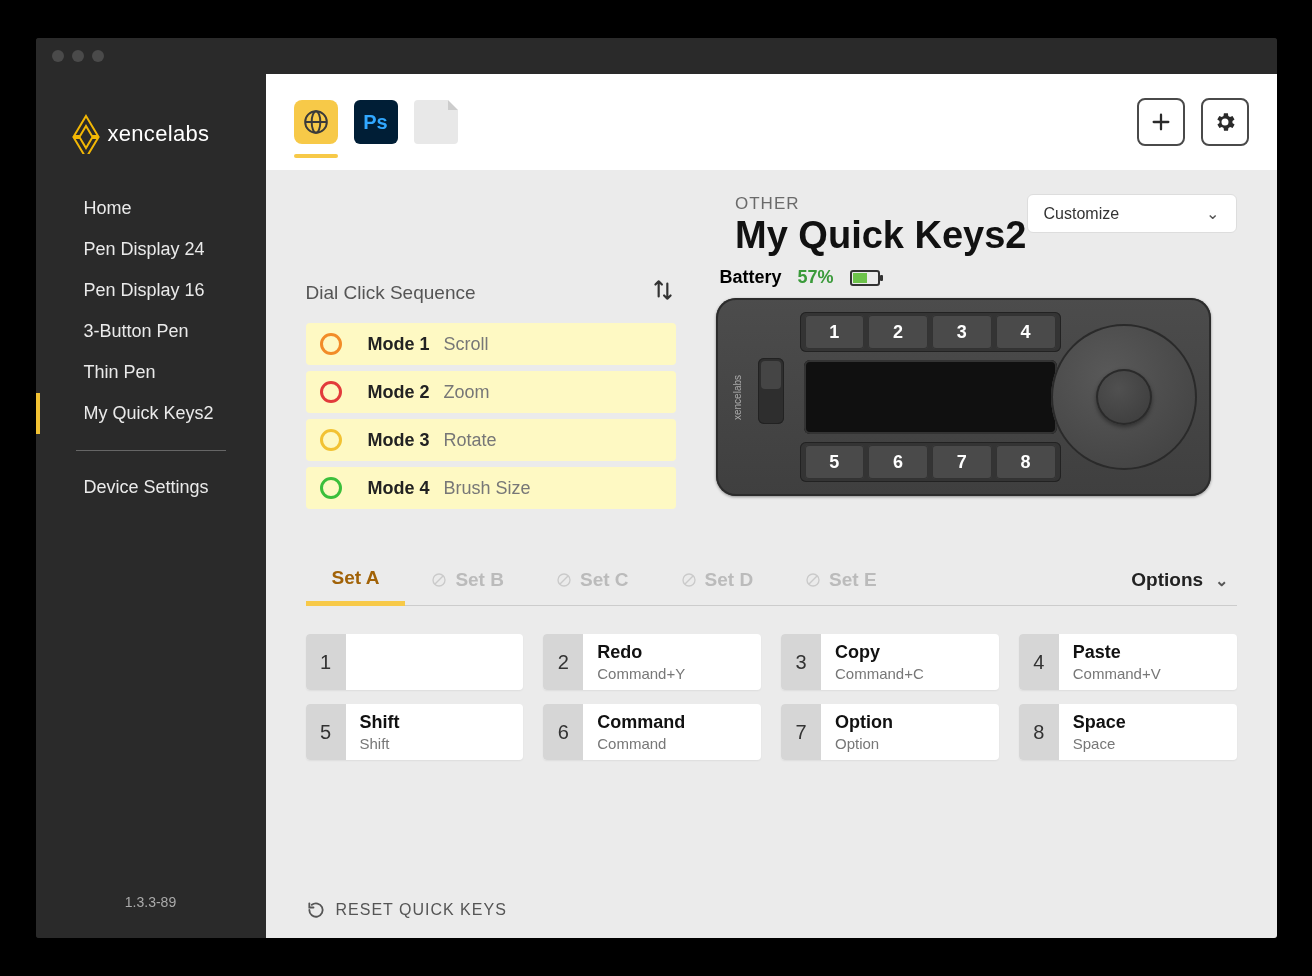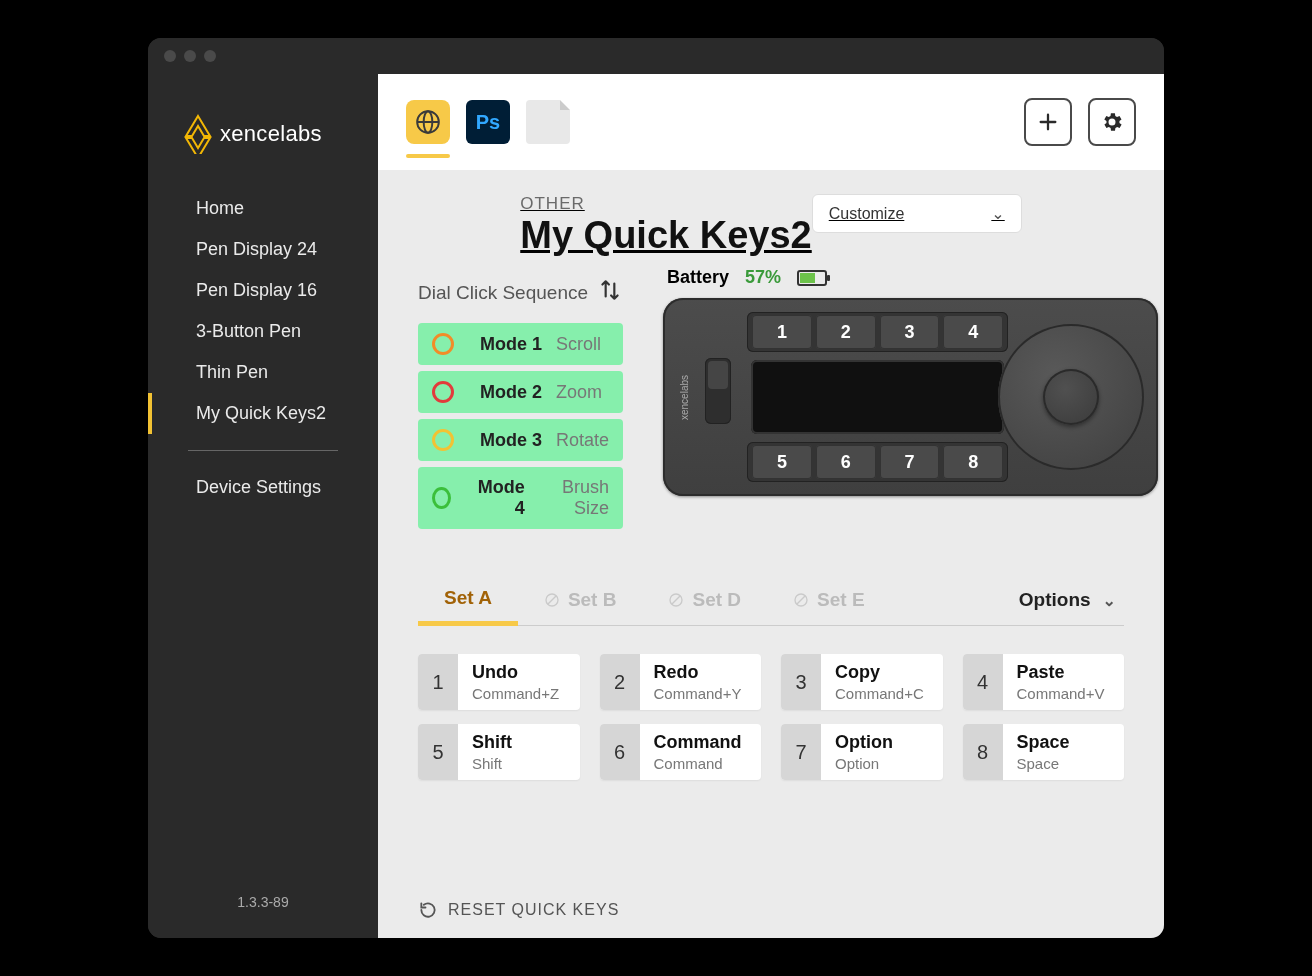--- a/index.html
+++ b/index.html
@@ -7,24 +7,24 @@
     background: #000;
     font-family: -apple-system, BlinkMacSystemFont, "Segoe UI", Helvetica, Arial, sans-serif;
     width: 1312px;
     height: 976px;
     overflow: hidden;
     display: flex;
     align-items: center;
     justify-content: center;
   }
   .window {
-    width: 1016px;
+    width: 1241px;
     height: 900px;
     background: #2a2a2a;
-    border-radius: 13px;
+    border-radius: 3px;
     overflow: hidden;
     display: flex;
     flex-direction: column;
   }
   .titlebar {
     height: 36px;
     background: #2a2a2a;
     display: flex;
     align-items: center;
     padding: 0 16px;
@@ -103,35 +103,35 @@
     border-style: solid; border-color: #fff #fff #ccc #ccc;
   }
   .chip-underline { position:absolute; bottom:-14px; left:0; right:0; height:4px; background:#f7c948; border-radius:2px; }
   .topbar-spacer { flex: 1; }
   .icon-btn {
     width: 48px; height: 48px; border: 2px solid #4a4a4a; border-radius: 8px;
     background: #fff; display:flex; align-items:center; justify-content:center;
     font-size: 26px; color: #2a2a2a; cursor: pointer;
   }
   .content { flex:1; padding: 24px 40px 18px 40px; overflow: auto; display:flex; flex-direction:column; }
-  .header-row { display:flex; justify-content: center; align-items: flex-start; text-decoration: underline; }
+  .header-row { display:flex; justify-content: flex-end; align-items: flex-start; }
   .category { color: #6a6a6a; font-size: 17px; letter-spacing: 1px; }
   .page-title { font-size: 38px; font-weight: 700; color:#111; margin-top: 0px; }
   .customize-select {
     background:#fff; border:1px solid #ddd; border-radius:6px;
     padding: 9px 16px; width: 210px; font-size: 16px; color:#333;
     display:flex; justify-content:space-between; align-items:center; cursor:pointer;
   }
   .mid { display:flex; gap: 40px; margin-top: 10px; align-items:flex-start; }
   .dial-col { width: 370px; text-align: right; }
   .dial-header { display:flex; justify-content:space-between; align-items:center; margin: 10px 0 14px; }
   .dial-title { color:#555; font-size: 19px; }
   .swap-icon { font-size: 24px; color:#444; cursor:pointer; }
   .mode-row {
-    background:#86efac; border-radius:4px; padding: 10px 14px;
+    background:#fef9c3; border-radius:4px; padding: 10px 14px;
     display:flex; align-items:center; gap: 14px; margin-bottom: 6px; cursor:pointer;
   }
   .mode-circle { width: 22px; height:22px; border-radius:50%; border: 3px solid; }
   .mode-name { font-weight:600; color:#222; font-size:18px; width:74px; }
   .mode-action { color:#777; font-size:18px; font-weight:500; }
   .device-col { flex:1; }
   .battery-row { display:flex; align-items:center; gap:16px; margin: 0 0 10px 4px; font-size:18px; }
   .battery-row .blabel { font-weight:700; }
   .battery-row .bpct { color:#3a9a3a; font-weight:600; }
   .batt { width:30px; height:16px; border:2px solid #333; border-radius:3px; position:relative; }
@@ -359,43 +359,46 @@
                 <circle cx="12" cy="12" r="9" fill="none" stroke="#999" stroke-width="2"></circle>
                 <line x1="6" y1="18" x2="18" y2="6" stroke="#999" stroke-width="2"></line>
               </svg>
               <span class="dis">Set B</span>
             </div>
             <div class="tab">
               <svg class="disabled-icon" viewBox="0 0 24 24">
                 <circle cx="12" cy="12" r="9" fill="none" stroke="#999" stroke-width="2"></circle>
                 <line x1="6" y1="18" x2="18" y2="6" stroke="#999" stroke-width="2"></line>
               </svg>
+              <span class="dis">Set C</span>
+            </div>
+            <div class="tab">
+              <svg class="disabled-icon" viewBox="0 0 24 24">
+                <circle cx="12" cy="12" r="9" fill="none" stroke="#999" stroke-width="2"></circle>
+                <line x1="6" y1="18" x2="18" y2="6" stroke="#999" stroke-width="2"></line>
+              </svg>
               <span class="dis">Set D</span>
             </div>
             <div class="tab">
               <svg class="disabled-icon" viewBox="0 0 24 24">
                 <circle cx="12" cy="12" r="9" fill="none" stroke="#999" stroke-width="2"></circle>
                 <line x1="6" y1="18" x2="18" y2="6" stroke="#999" stroke-width="2"></line>
               </svg>
               <span class="dis">Set E</span>
             </div>
             <div class="tabs-spacer"></div>
           <div class="options">
             <span>Options</span>
             <span class="chev">⌄</span>
           </div>
         </div>
 
         <div class="keygrid" id="keygrid">
             <div class="keycard">
               <div class="num">1</div>
-              <div class="body">
-                <div class="lbl">Undo</div>
-                <div class="sub">Command+Z</div>
-              </div>
             </div>
             <div class="keycard">
               <div class="num">2</div>
               <div class="body">
                 <div class="lbl">Redo</div>
                 <div class="sub">Command+Y</div>
               </div>
             </div>
             <div class="keycard">
               <div class="num">3</div>

